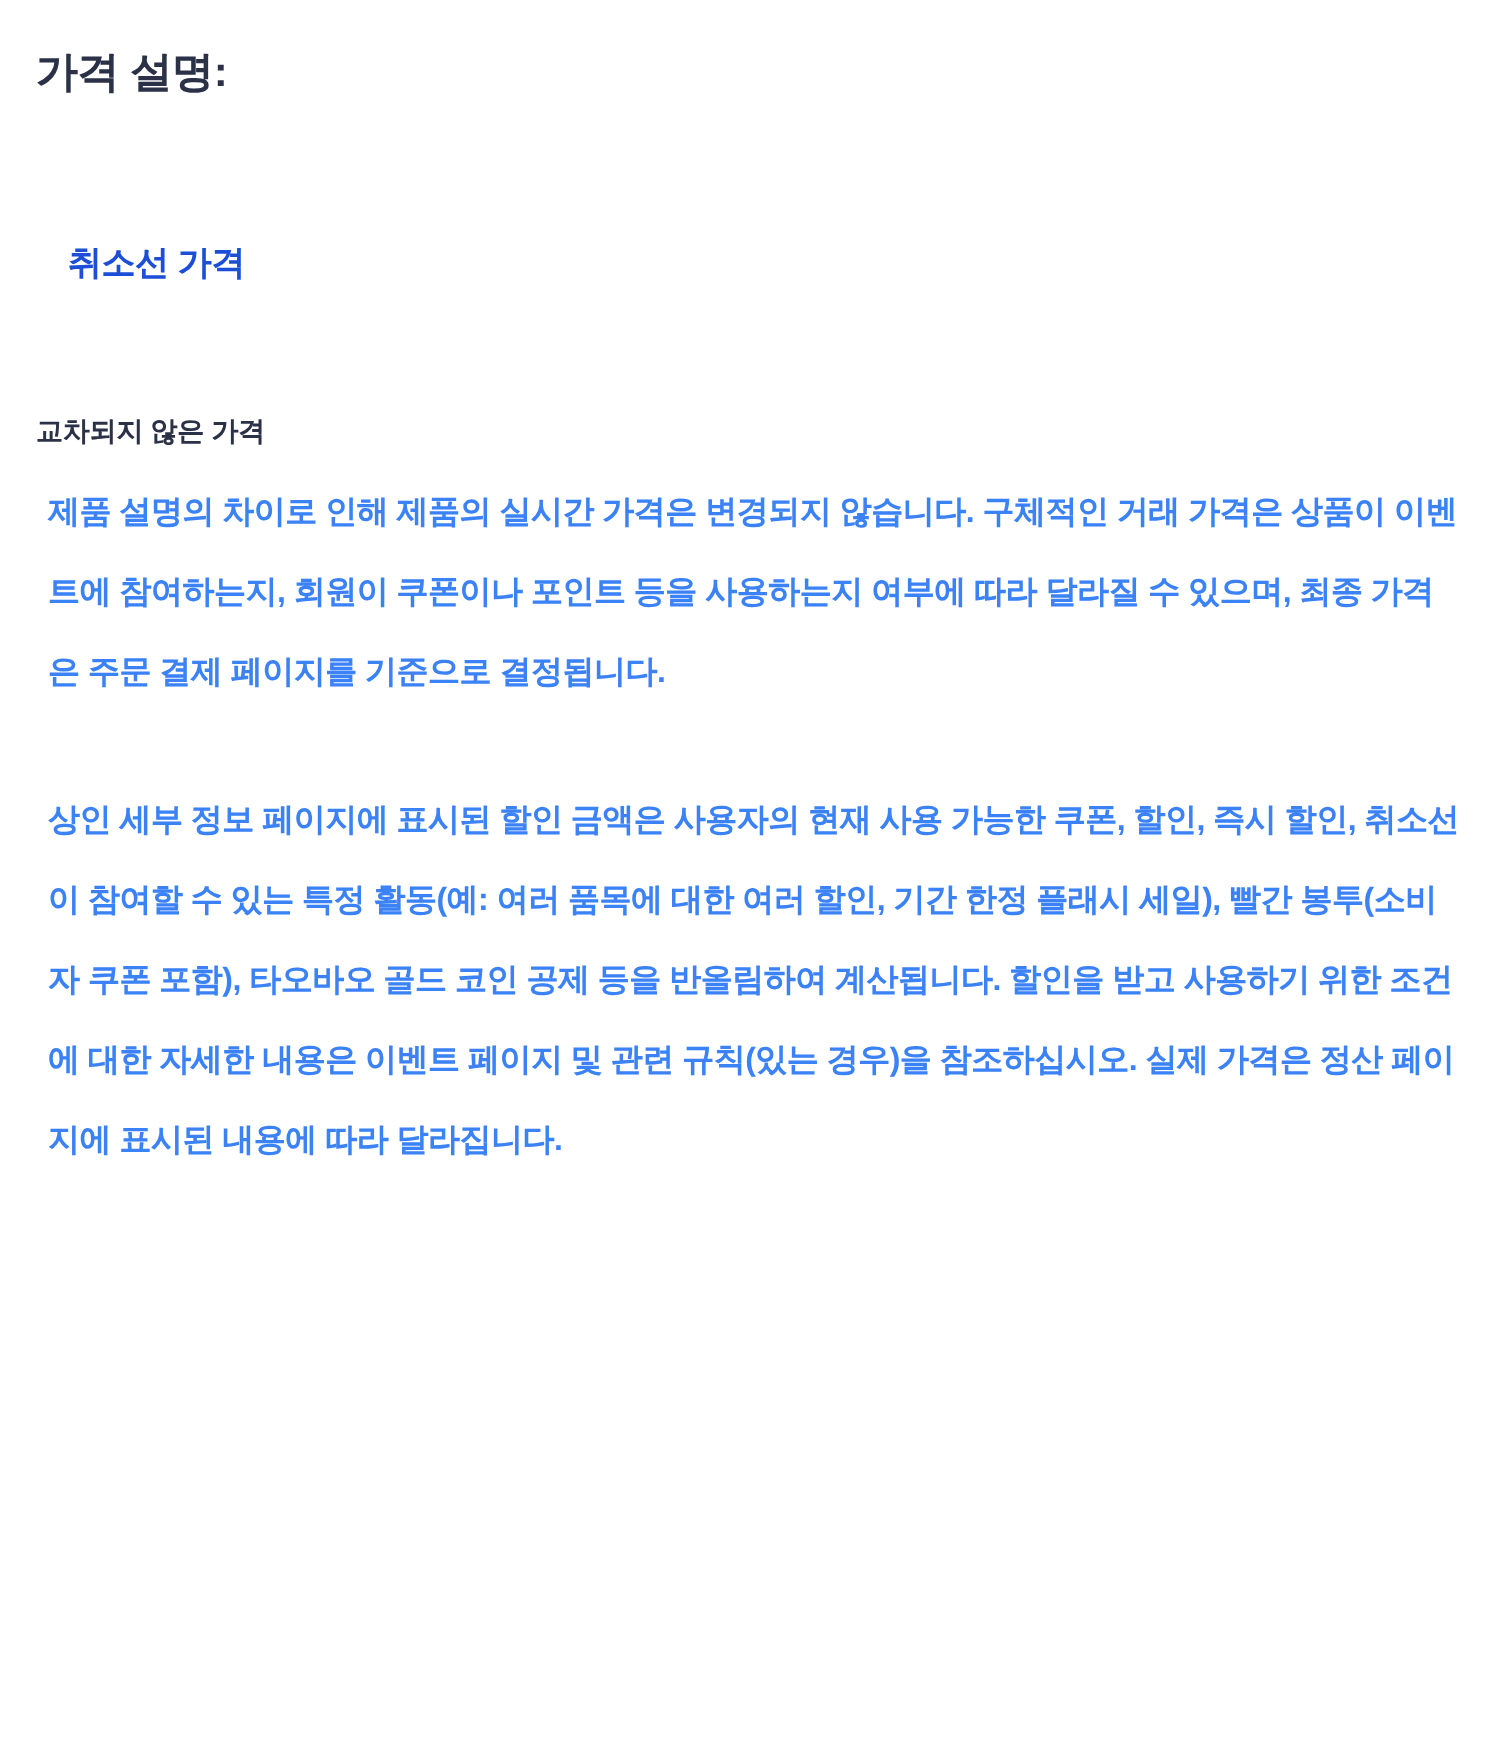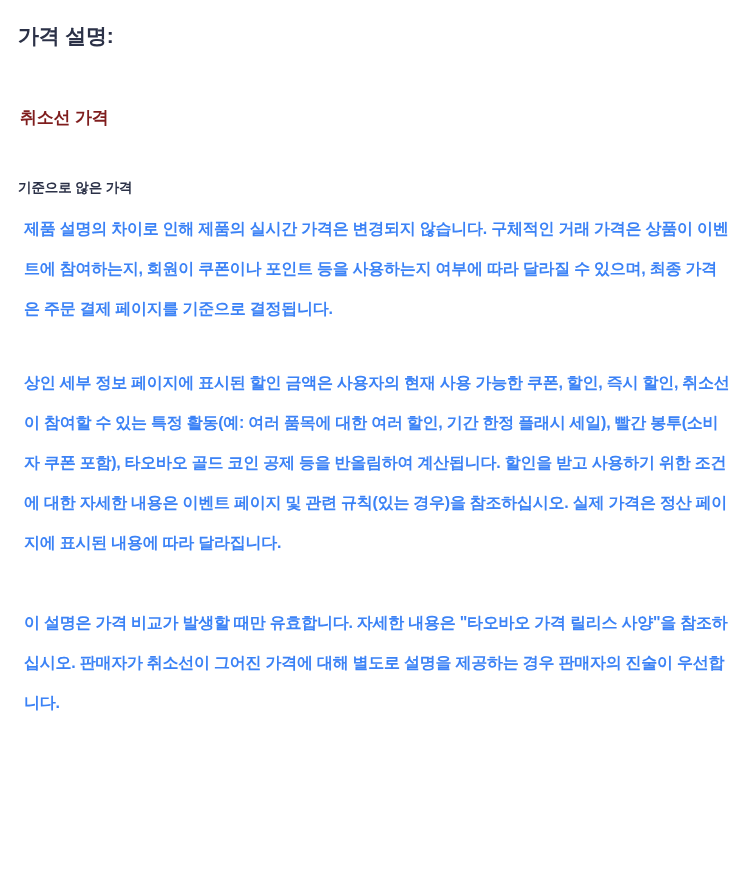--- a/index.html
+++ b/index.html
@@ -25,22 +25,22 @@
     font-size: 21px;
     font-weight: bold;
     color: #2b3147;
     margin: 0;
     padding-top: 22px;
     letter-spacing: -0.2px;
   }
   .section-heading {
     font-size: 17px;
     font-weight: bold;
-    color: #7f1d1d;
-    margin: 2px;
+    color: #1d4ed8;
+    margin: 16px;
     padding-top: 54px;
     letter-spacing: -0.2px;
   }
   .lead-text {
     font-size: 16.5px;
     font-weight: bold;
     color: #3d4460;
     line-height: 1.95;
     margin: 0;
     padding-top: 20px;
@@ -77,21 +77,20 @@
 </head>
 <body>
 
 <div class="page">
 
   <h1 class="main-title">가격 설명:</h1>
 
   <h2 class="section-heading">취소선 가격</h2>
 
 
-  <h3 class="sub-heading">기준으로 않은 가격</h3>
+  <h3 class="sub-heading">교차되지 않은 가격</h3>
 
   <p class="body-block indent">제품 설명의 차이로 인해 제품의 실시간 가격은 변경되지 않습니다. 구체적인 거래 가격은 상품이 이벤트에 참여하는지, 회원이 쿠폰이나 포인트 등을 사용하는지 여부에 따라 달라질 수 있으며, 최종 가격은 주문 결제 페이지를 기준으로 결정됩니다.</p>
 
   <p class="body-block indent gap-lg">상인 세부 정보 페이지에 표시된 할인 금액은 사용자의 현재 사용 가능한 쿠폰, 할인, 즉시 할인, 취소선이 참여할 수 있는 특정 활동(예: 여러 품목에 대한 여러 할인, 기간 한정 플래시 세일), 빨간 봉투(소비자 쿠폰 포함), 타오바오 골드 코인 공제 등을 반올림하여 계산됩니다. 할인을 받고 사용하기 위한 조건에 대한 자세한 내용은 이벤트 페이지 및 관련 규칙(있는 경우)을 참조하십시오. 실제 가격은 정산 페이지에 표시된 내용에 따라 달라집니다.</p>
 
-  <p class="body-block indent gap-xl">이 설명은 가격 비교가 발생할 때만 유효합니다. 자세한 내용은 "타오바오 가격 릴리스 사양"을 참조하십시오. 판매자가 취소선이 그어진 가격에 대해 별도로 설명을 제공하는 경우 판매자의 진술이 우선합니다.</p>
 
 </div>
 
 </body></html>

